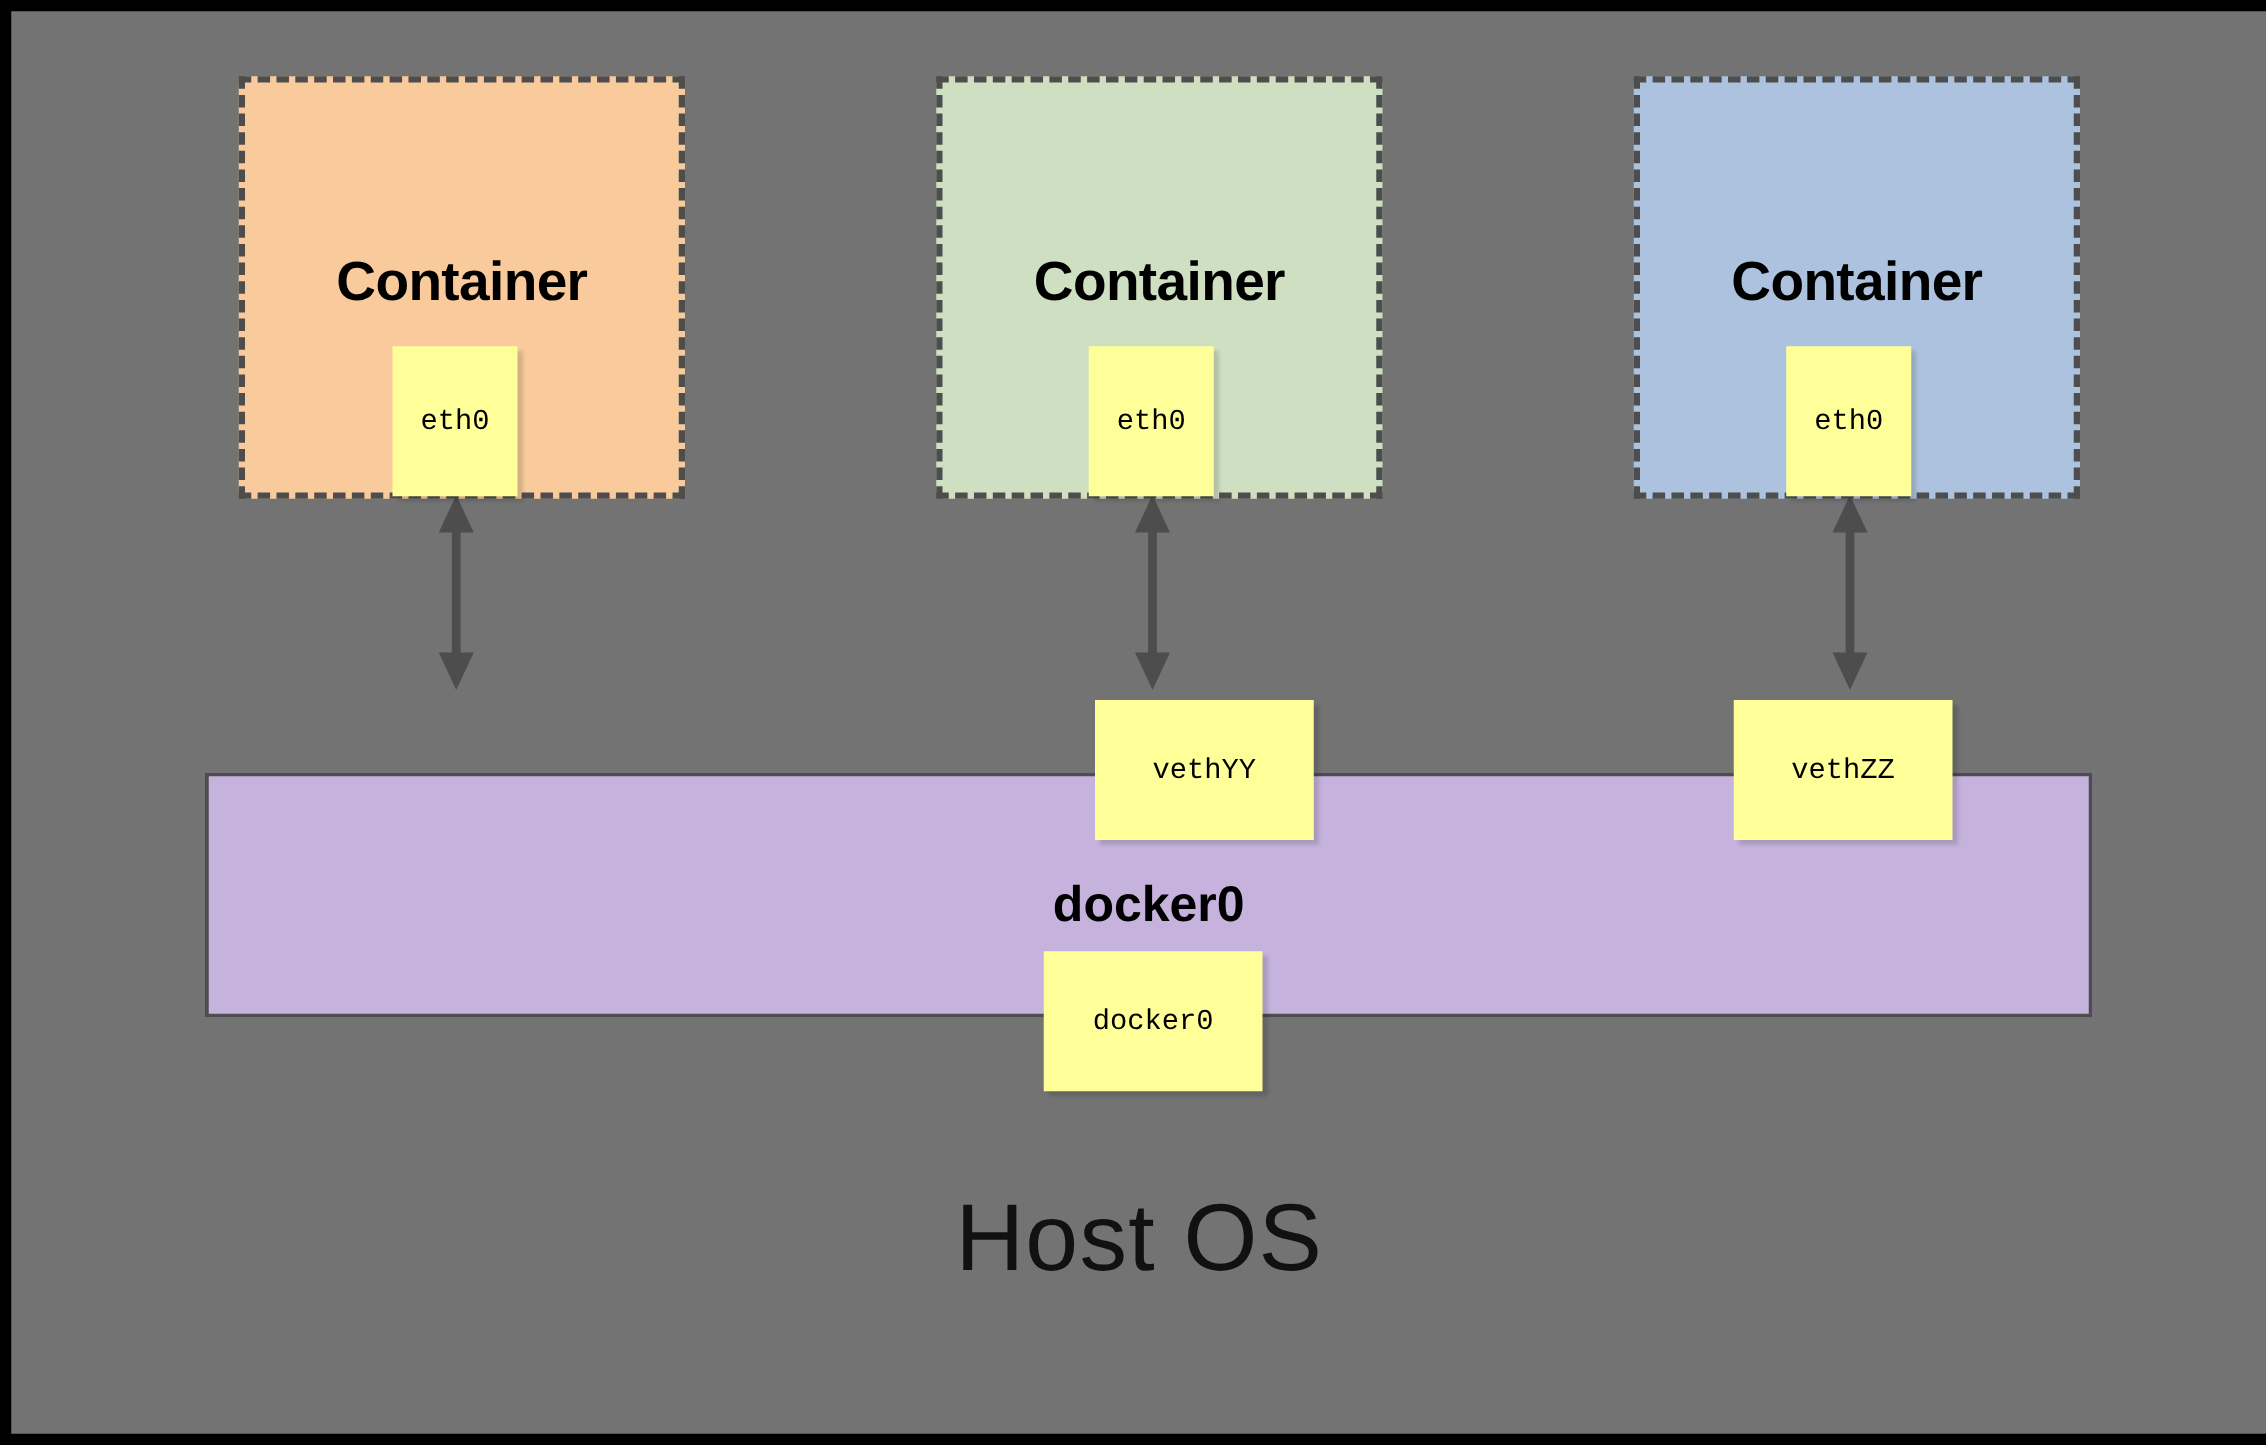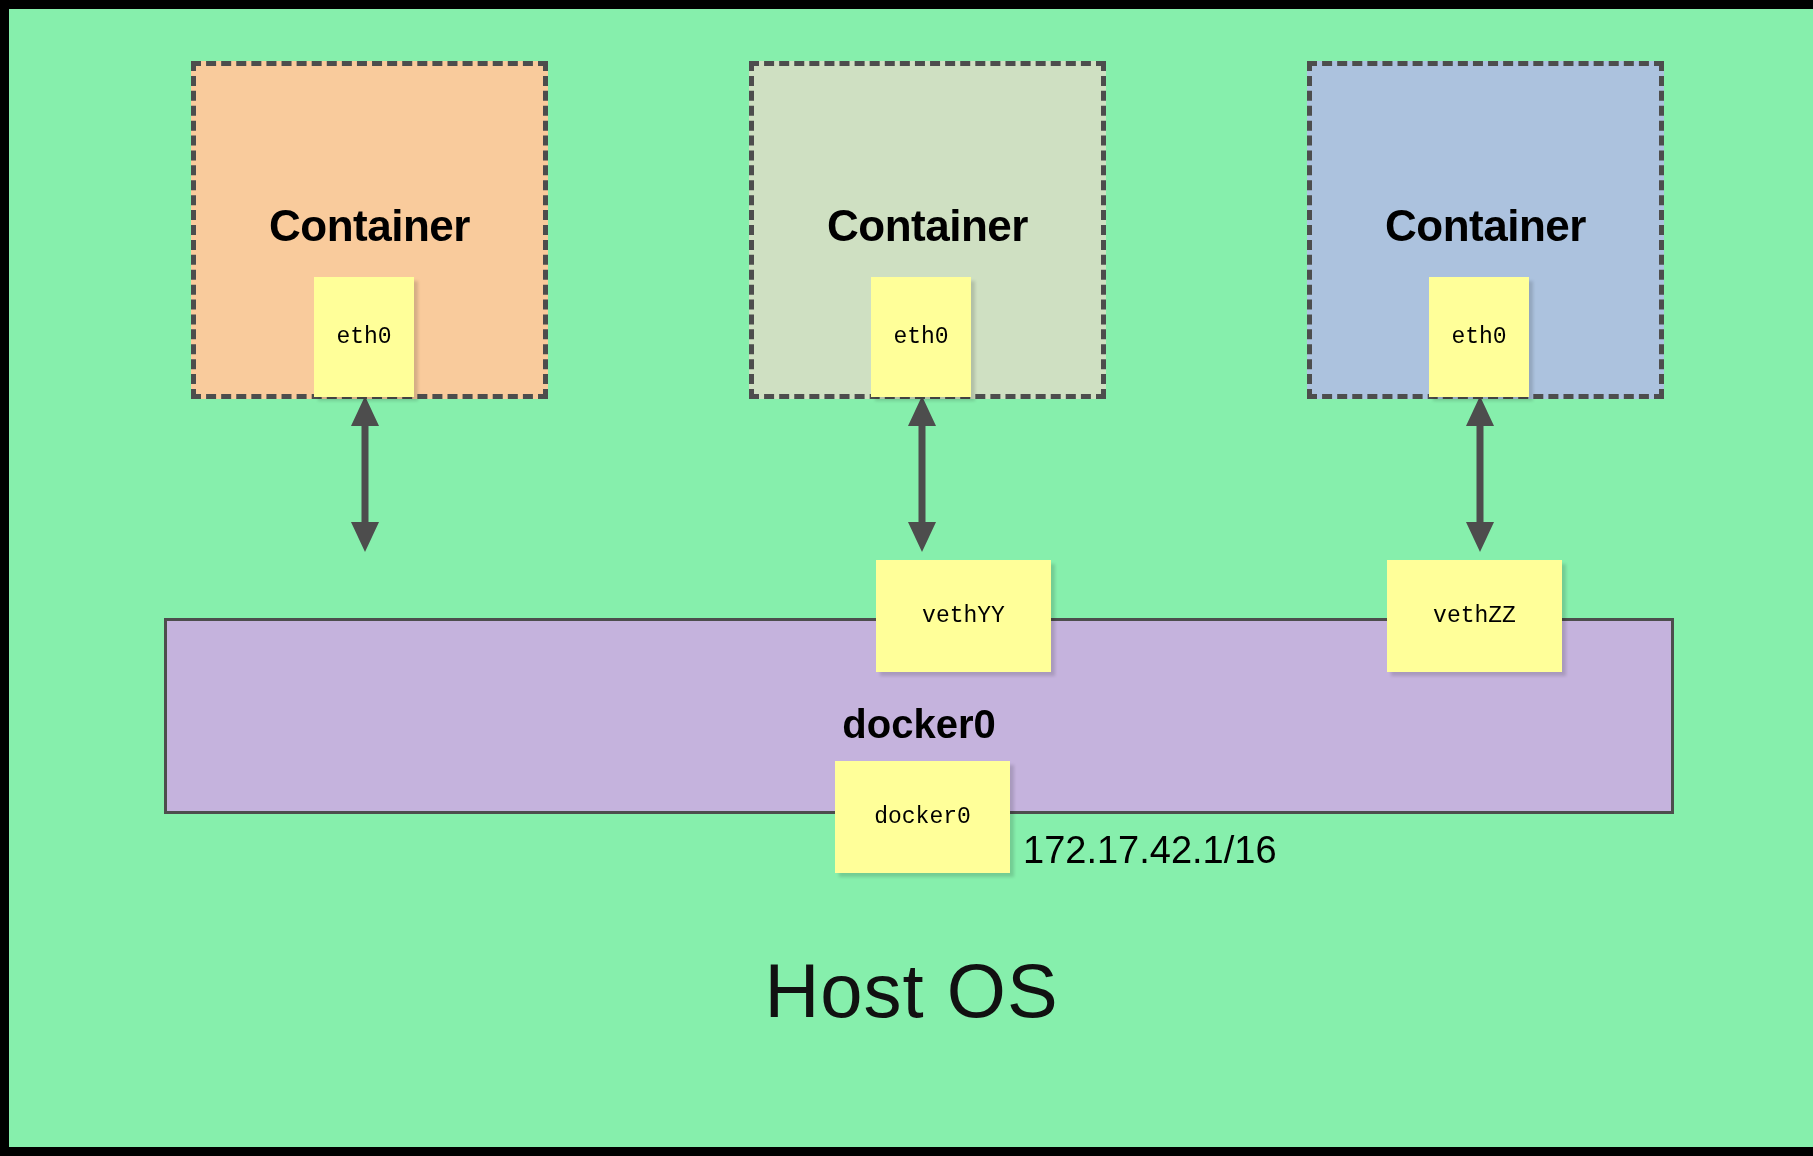--- a/index.html
+++ b/index.html
@@ -22,21 +22,21 @@
     box-sizing: border-box;
   }
 
   
   #host-panel {
     position: absolute;
     left: 9px;
     top: 9px;
     width: 1805px;
     height: 1138px;
-    background: #86efac;
+    background: #737373;
     box-sizing: border-box;
   }
 
   
   .container-box {
     position: absolute;
     top: 52px;
     width: 357px;
     height: 338px;
     border: 5px dashed #4d4d4d;
@@ -195,18 +195,17 @@
     </svg>
 
     <div id="bridge">
       <div id="bridge-label">docker0</div>
     </div>
 
     <div class="note veth-note v2">vethYY</div>
     <div class="note veth-note v3">vethZZ</div>
 
     <div class="note docker-note">docker0</div>
-    <div id="bridge-ip">172.17.42.1/16</div>
 
     <div id="host-os-label">Host OS</div>
 
   </div>
 </div>
 
 </body></html>

